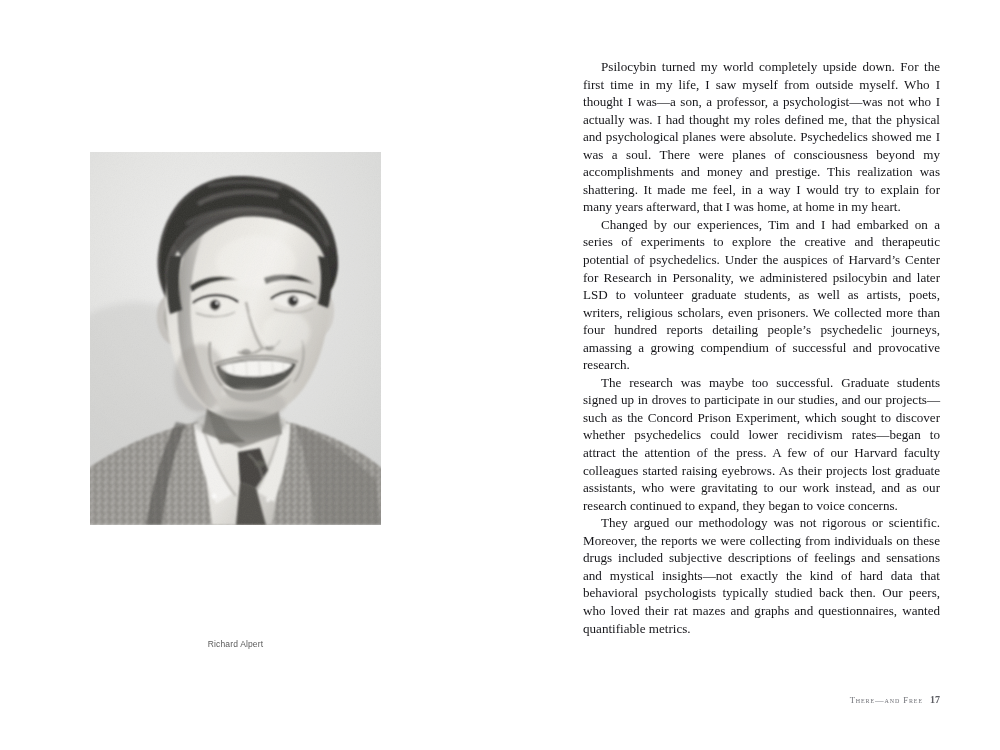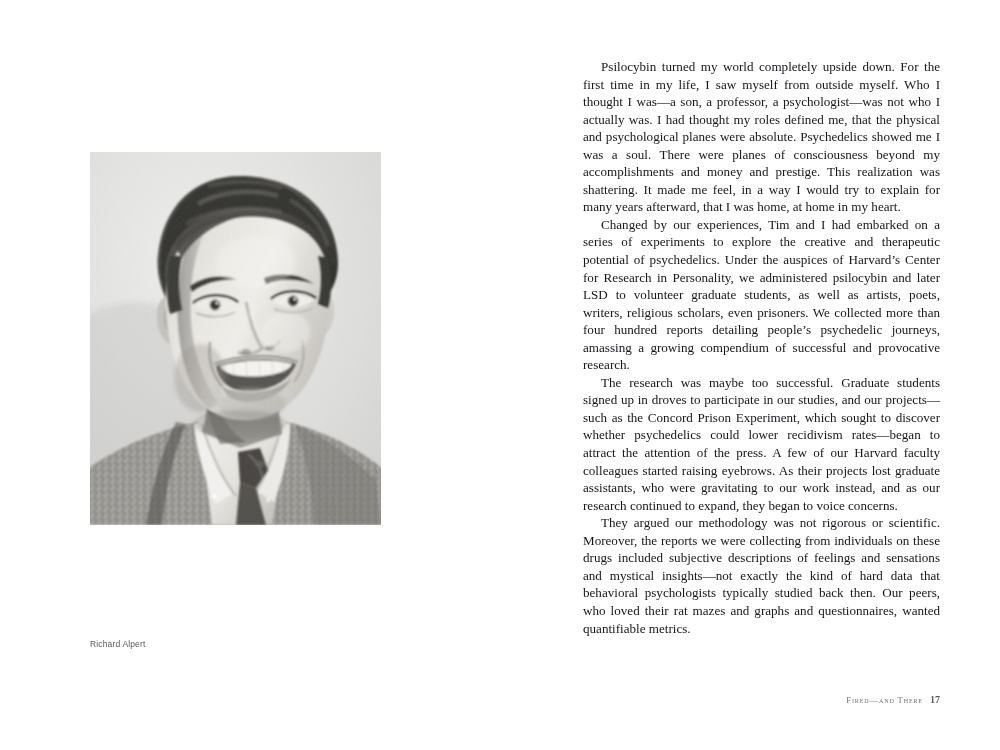--- a/index.html
+++ b/index.html
@@ -39,20 +39,21 @@
     display: block;
     width: 100%;
     height: 100%;
   }
 
   #photo-caption {
     position: absolute;
     left: 90px;
     top: 639px;
     width: 291px;
+    text-align: center;
     font-family: "Liberation Sans", sans-serif;
     font-size: 8.5px;
     letter-spacing: 0.15px;
     color: #5a5a5a;
   }
 
   
   #page-right {
     position: absolute;
     left: 500px;
@@ -370,15 +371,15 @@
 <div id="page-right">
 
   <div id="text-column">
     <p>Psilocybin turned my world completely upside down. For the first time in my life, I saw myself from outside myself. Who I thought I was—a son, a professor, a psychologist—was not who I actually was. I had thought my roles defined me, that the physical and psychological planes were absolute. Psychedelics showed me I was a soul. There were planes of consciousness beyond my accomplishments and money and prestige. This realization was shattering. It made me feel, in a way I would try to explain for many years afterward, that I was home, at home in my heart.</p>
     <p>Changed by our experiences, Tim and I had embarked on a series of experiments to explore the creative and therapeutic potential of psychedelics. Under the auspices of Harvard’s Center for Research in Personality, we administered psilocybin and later LSD to volunteer graduate students, as well as artists, poets, writers, religious scholars, even prisoners. We collected more than four hundred reports detailing people’s psychedelic journeys, amassing a growing compendium of successful and provocative research.</p>
     <p>The research was maybe too successful. Graduate students signed up in droves to participate in our studies, and our projects—such as the Concord Prison Experiment, which sought to discover whether psychedelics could lower recidivism rates—began to attract the attention of the press. A few of our Harvard faculty colleagues started raising eyebrows. As their projects lost graduate assistants, who were gravitating to our work instead, and as our research continued to expand, they began to voice concerns.</p>
     <p>They argued our methodology was not rigorous or scientific. Moreover, the reports we were collecting from individuals on these drugs included subjective descriptions of feelings and sensations and mystical insights—not exactly the kind of hard data that behavioral psychologists typically studied back then. Our peers, who loved their rat mazes and graphs and questionnaires, wanted quantifiable metrics.</p>
   </div>
 
   <div id="page-footer">
-    <span id="footer-running-head">Fired—and There</span><span id="footer-page-number">17</span>
+    <span id="footer-running-head">There—and Free</span><span id="footer-page-number">17</span>
   </div>
 </div>
 
 </body></html>

